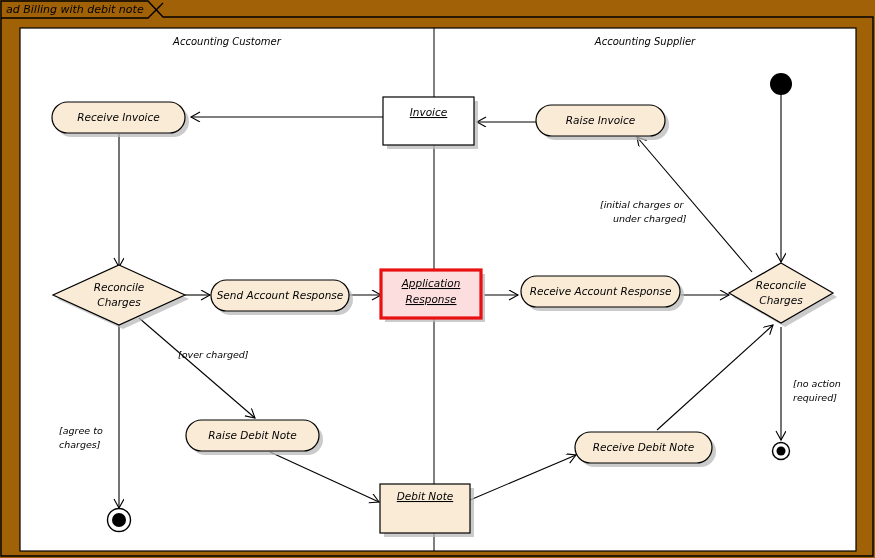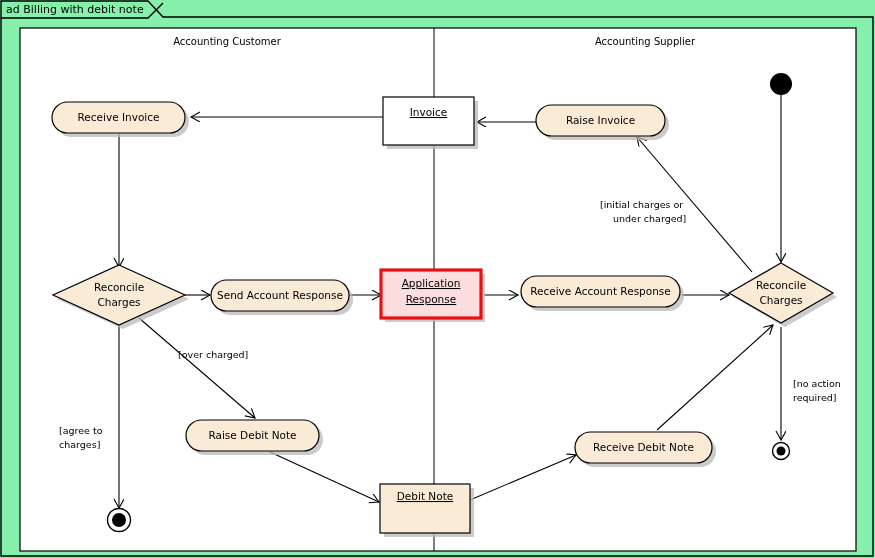--- a/index.html
+++ b/index.html
@@ -7,22 +7,23 @@
     padding: 0;
     background: #ffffff;
   }
   body {
     font-family: "DejaVu Sans", sans-serif;
   }
   #canvas {
     position: relative;
     width: 875px;
     height: 558px;
-    background: #86efac;
+    background: #a16207;
     overflow: hidden;
+    font-style: italic;
   }
   #diagram-svg {
     position: absolute;
     left: 0;
     top: 0;
     width: 875px;
     height: 558px;
   }
   .node-label {
     font-family: "DejaVu Sans", sans-serif;

